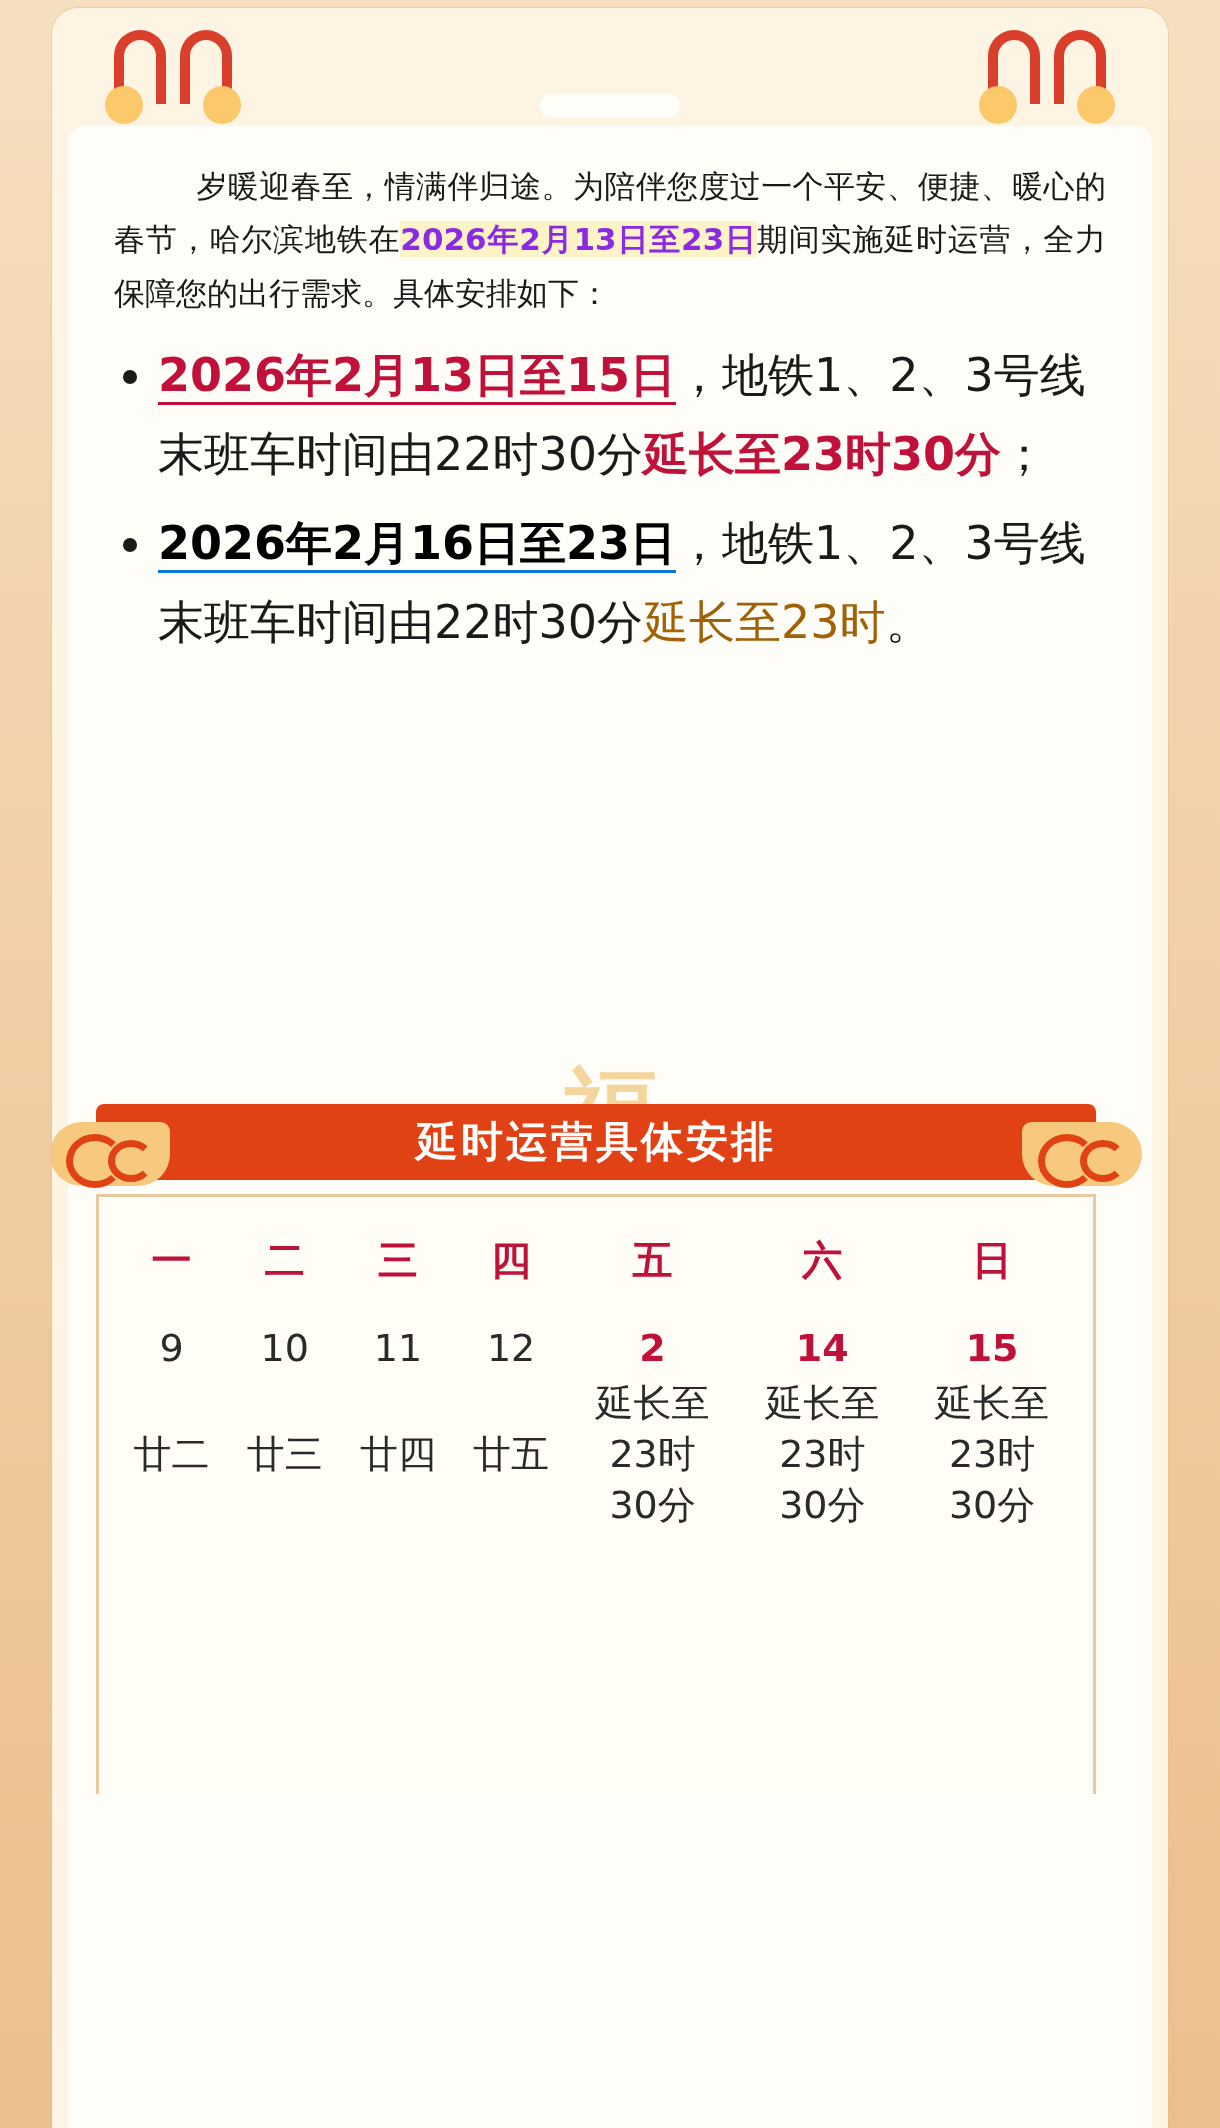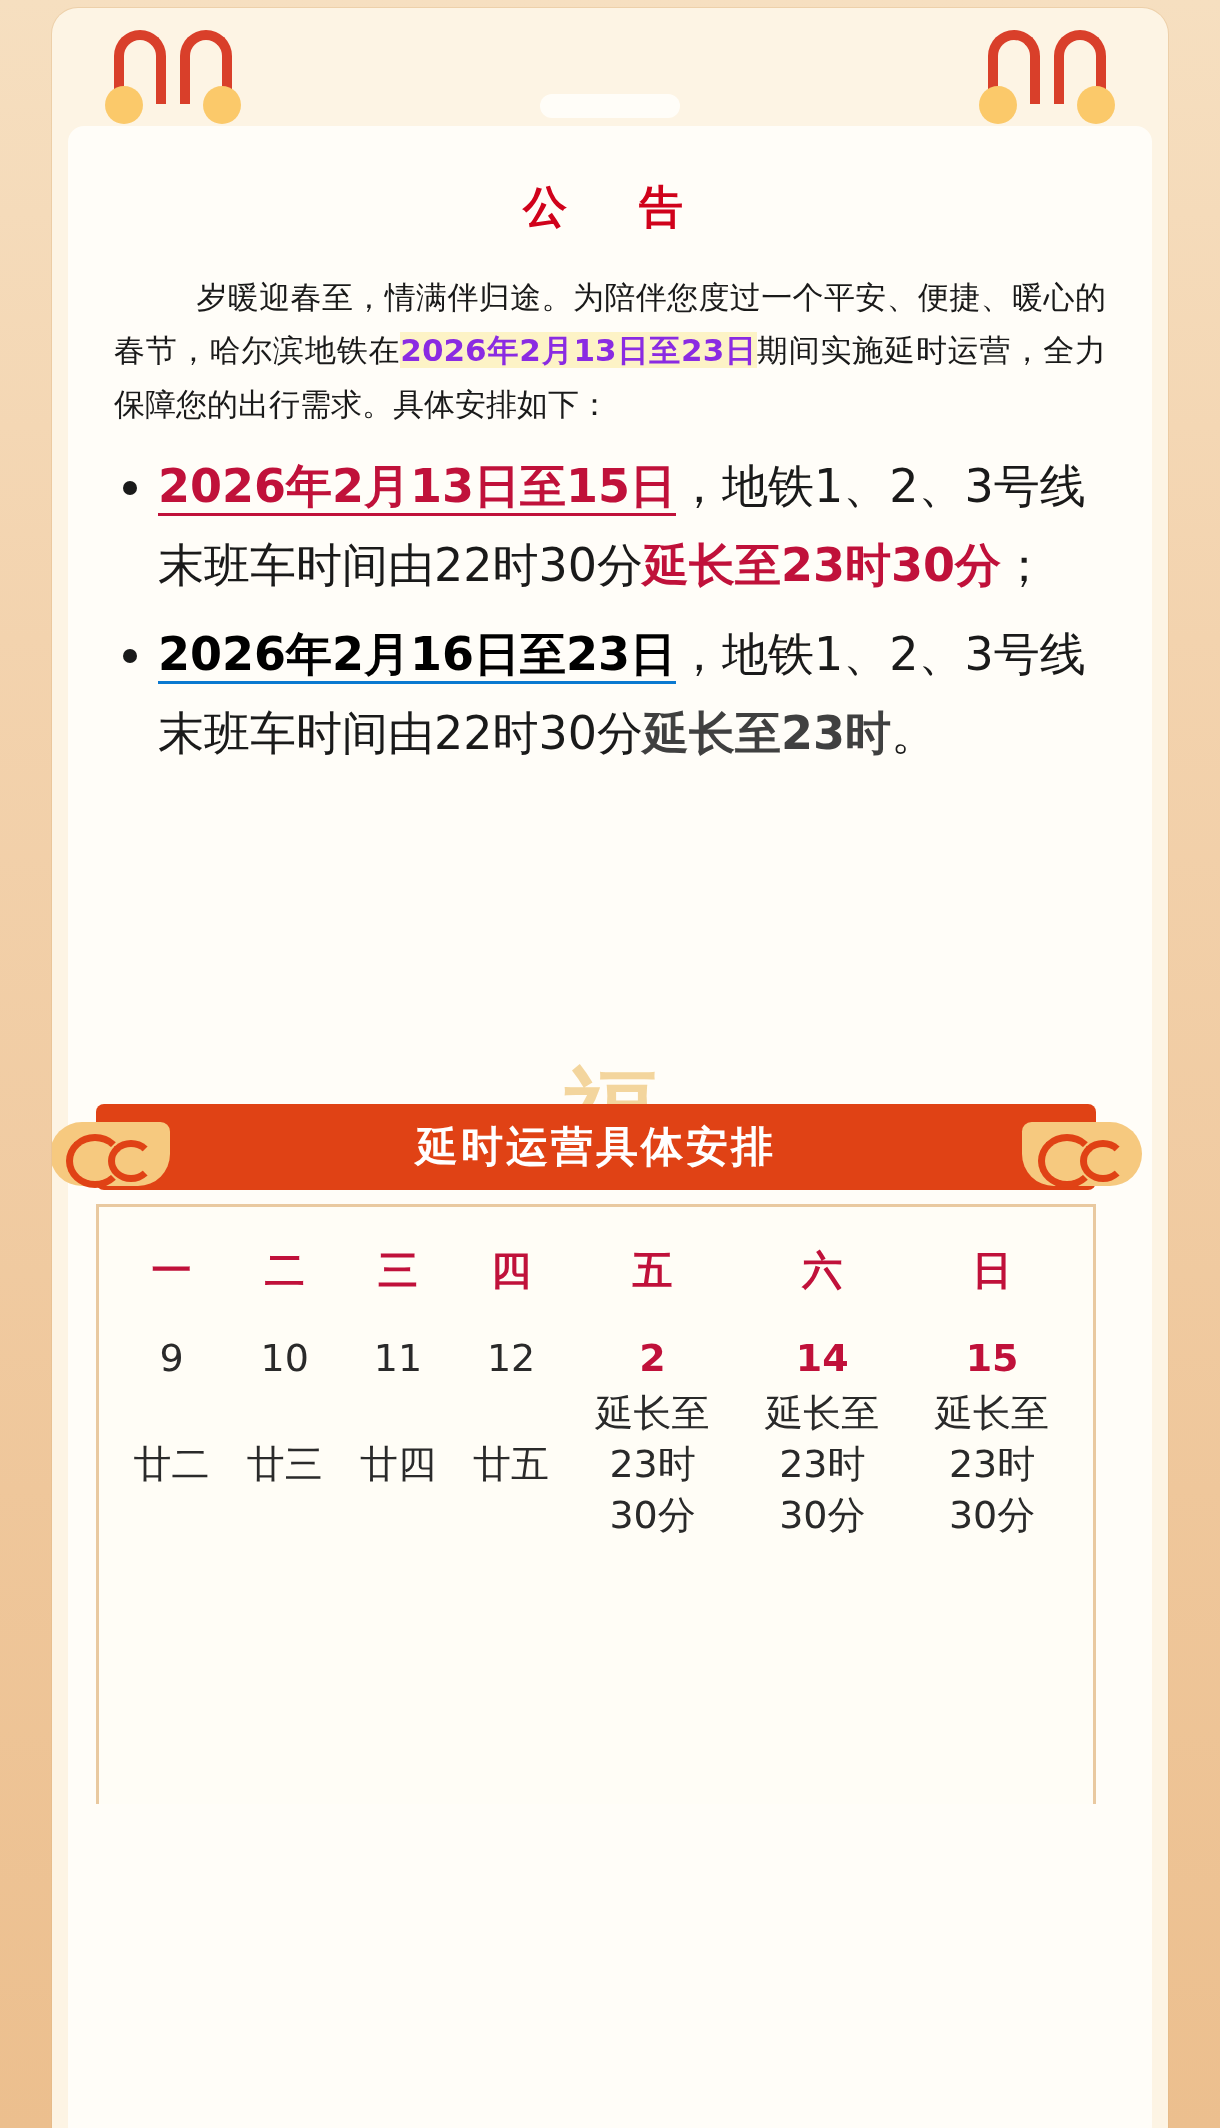--- a/index.html
+++ b/index.html
@@ -126,21 +126,21 @@
     color: #c0113a;
     font-weight: bold;
     border-bottom: 3px solid #c0113a;
   }
   .dateB {
     color: #000000;
     font-weight: bold;
     border-bottom: 3px solid #0b79d0;
   }
   .redbold { color: #c0113a; font-weight: bold; }
-  .bluebold { color: #404040; font-weight: bold; }
+  .bluebold { color: #a16207; font-weight: normal; }
 
   
   .fu {
     position: absolute;
     left: 50%;
     transform: translateX(-50%);
     top: 1042px;
     font-size: 96px;
     color: #f2cf8e;
     font-weight: bold;
@@ -150,21 +150,21 @@
 
   
   .schedule {
     position: absolute;
     left: 44px;
     top: 1096px;
     width: 1000px;
   }
   .sch-header {
     position: relative;
-    height: 86px;
+    height: 76px;
     background: #e04215;
     border-radius: 8px;
     display: flex;
     align-items: center;
     justify-content: center;
   }
   .sch-header-title {
     color: #fff;
     font-size: 42px;
     font-weight: bold;
@@ -250,21 +250,20 @@
       <div class="hook" style="left:62px;top:22px;"></div>
       <div class="hook r" style="left:128px;top:22px;"></div>
       <div class="hook" style="right:128px;top:22px;"></div>
       <div class="hook r" style="right:62px;top:22px;"></div>
     </div>
 
     <div class="sheet"></div>
     <div class="notch"></div>
 
     <div style="position:absolute;left:16px;top:118px;width:1084px;">
-      <h1 class="title">公　告</h1>
 
       <p class="body-text">
         <span class="indent"></span><span>岁暖迎春至，情满伴归途。为陪伴您度过一个平安、便捷、暖心的春节，哈尔滨地铁在</span><span class="hl-purple">2026年2月13日至23日</span><span>期间实施延时运营，全力保障您的出行需求。具体安排如下：</span>
       </p>
 
       <ul class="points">
         <li><span class="dateA">2026年2月13日至15日</span><span>，地铁1、2、3号线末班车时间由22时30分</span><span class="redbold">延长至23时30分</span><span>；</span></li>
         <li><span class="dateB">2026年2月16日至23日</span><span>，地铁1、2、3号线末班车时间由22时30分</span><span class="bluebold">延长至23时</span><span>。</span></li>
       </ul>
     </div>

